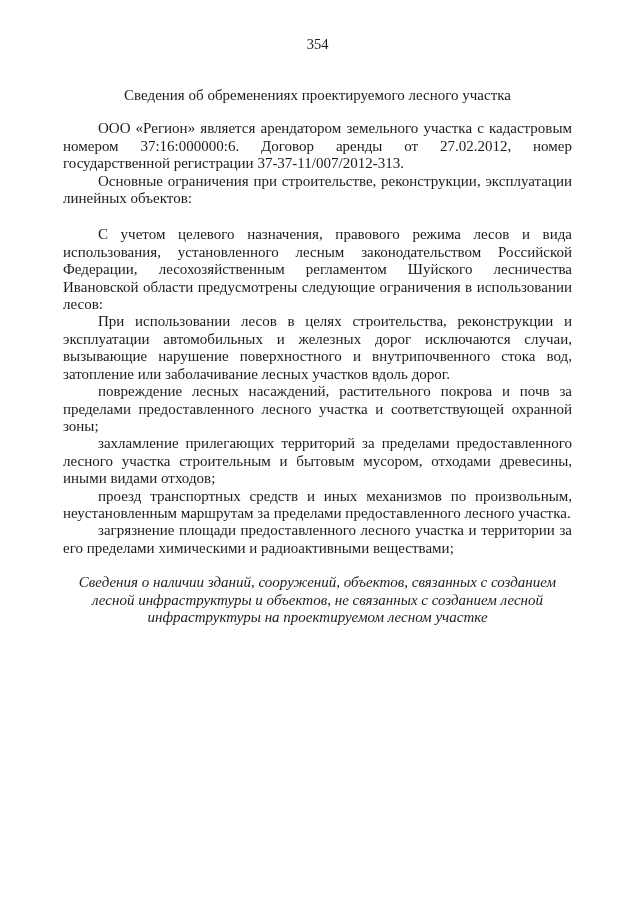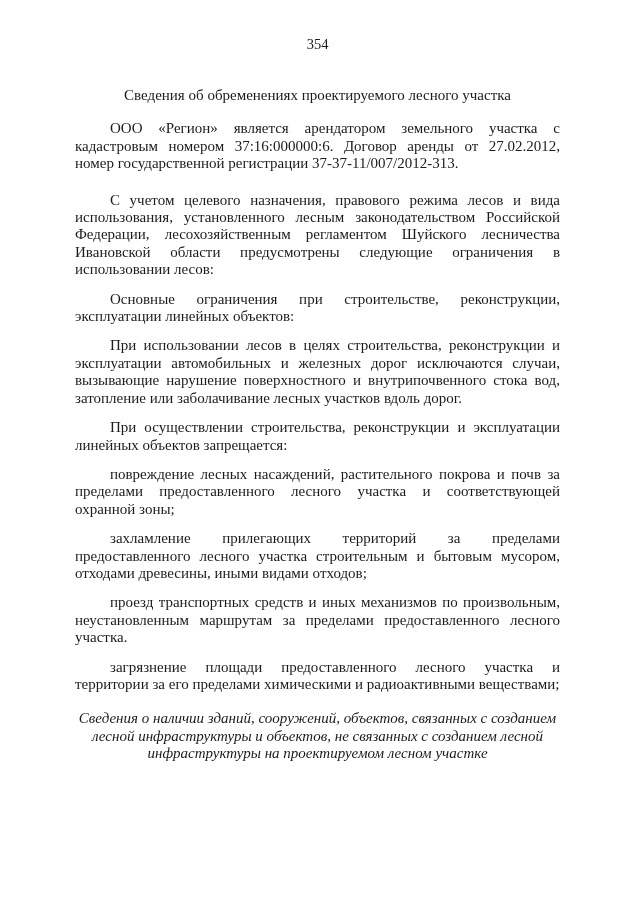--- a/index.html
+++ b/index.html
@@ -34,45 +34,44 @@
     margin: 8px;
   }
   .h-encumbrances { margin-top: 34px; }
   .h-restrictions { margin-top: 17px; }
   .h-buildings    { margin-top: 17px; font-style: italic; }
   .para {
     font-size: 15px;
     line-height: 17.4px;
     text-align: justify;
     text-indent: 35px;
-    margin: 12px;
+    margin: 0;
   }
   .p-lease { margin-top: 16px; }
   .p-first { margin-top: 19px; }
 </style>
 </head>
 <body>
 
 <div class="page">
 
   <div class="page-number">354</div>
 
   <p class="heading h-encumbrances">Сведения об обременениях проектируемого лесного участка</p>
 
   <p class="para p-lease">ООО «Регион» является арендатором земельного участка с кадастровым номером 37:16:000000:6. Договор аренды от 27.02.2012, номер государственной регистрации 37-37-11/007/2012-313.</p>
 
 
+  <p class="para">Основные ограничения при строительстве, реконструкции, эксплуатации линейных объектов:</p>
+
   <p class="para p-first">С учетом целевого назначения, правового режима лесов и вида использования, установленного лесным законодательством Российской Федерации, лесохозяйственным регламентом Шуйского лесничества Ивановской области предусмотрены следующие ограничения в использовании лесов:</p>
-
-  <p class="para">Основные ограничения при строительстве, реконструкции, эксплуатации линейных объектов:</p>
 
   <p class="para">При использовании лесов в целях строительства, реконструкции и эксплуатации автомобильных и железных дорог исключаются случаи, вызывающие нарушение поверхностного и внутрипочвенного стока вод, затопление или заболачивание лесных участков вдоль дорог.</p>
 
 
-  <p class="para">При осуществлении строительства, реконструкции и эксплуатации линейных объектов запрещается:</p>
 
   <p class="para">повреждение лесных насаждений, растительного покрова и почв за пределами предоставленного лесного участка и соответствующей охранной зоны;</p>
 
   <p class="para">захламление прилегающих территорий за пределами предоставленного лесного участка строительным и бытовым мусором, отходами древесины, иными видами отходов;</p>
 
   <p class="para">проезд транспортных средств и иных механизмов по произвольным, неустановленным маршрутам за пределами предоставленного лесного участка.</p>
 
   <p class="para">загрязнение площади предоставленного лесного участка и территории за его пределами химическими и радиоактивными веществами;</p>
 
   <p class="heading h-buildings">Сведения о наличии зданий, сооружений, объектов, связанных с созданием лесной инфраструктуры и объектов, не связанных с созданием лесной инфраструктуры на проектируемом лесном участке</p>

